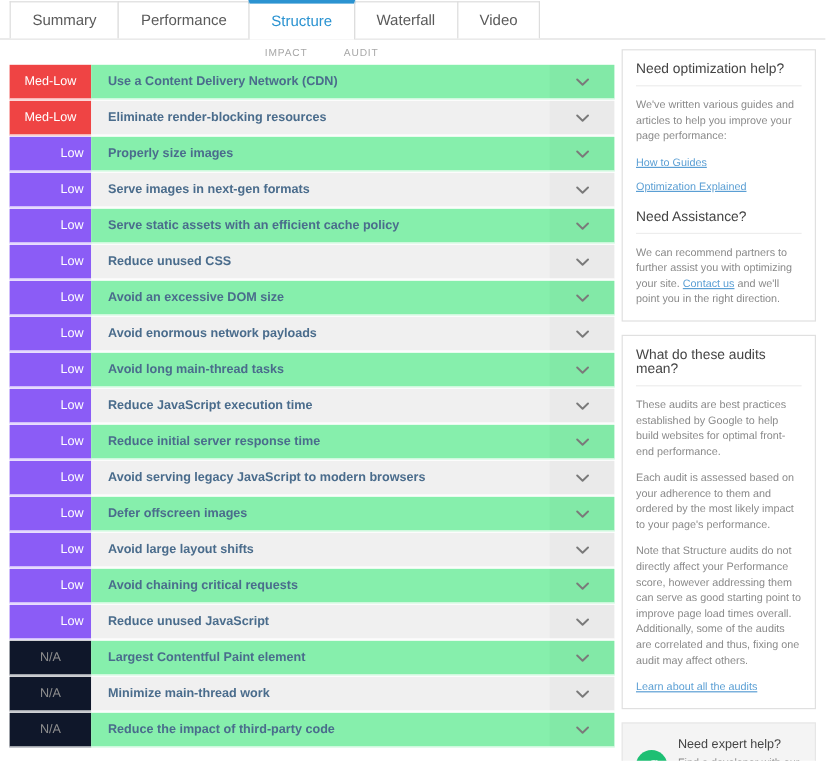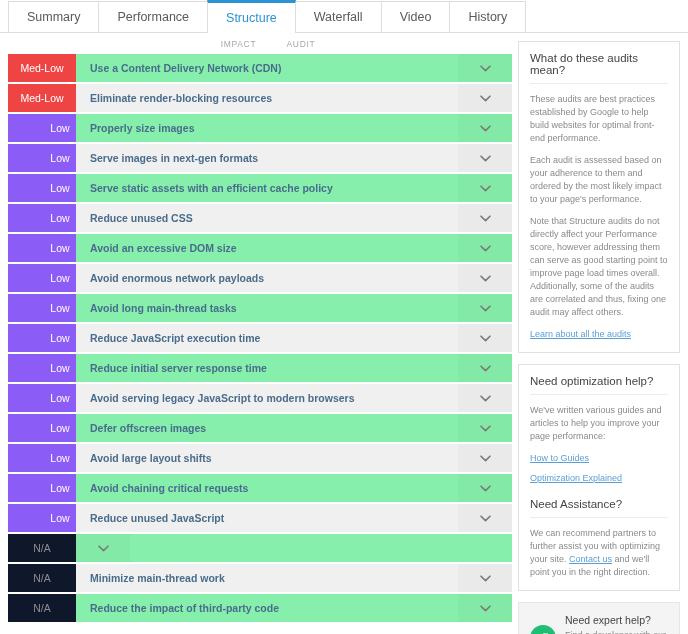--- a/index.html
+++ b/index.html
@@ -200,21 +200,20 @@
 </style>
 </head>
 <body>
 
 <div class="tabbar" id="tabbar">
     <div class="tab">Summary</div>
     <div class="tab">Performance</div>
     <div class="tab active">Structure</div>
     <div class="tab">Waterfall</div>
     <div class="tab">Video</div>
-    <div class="tab">History</div>
   </div>
 
 <div class="content">
 
   <div class="left">
     <div class="thead">
       <div class="th-impact">IMPACT</div>
       <div class="th-audit">AUDIT</div>
     </div>
     <div class="audit-list" id="audit-list">
@@ -390,20 +389,21 @@
             <div class="chev">
               <svg width="11" height="7" viewBox="0 0 11 7">
                 <path d="M1 1.2 L5.5 5.6 L10 1.2" stroke="#7a7a7a" stroke-width="1.6" fill="none" stroke-linecap="round" stroke-linejoin="round"></path>
               </svg>
             </div>
           </div>
         </div>
         <div class="row">
           <div class="badge na">N/A</div>
           <div class="rowbody">
+            <div class="audit-title">Largest Contentful Paint element</div>
             <div class="chev">
               <svg width="11" height="7" viewBox="0 0 11 7">
                 <path d="M1 1.2 L5.5 5.6 L10 1.2" stroke="#7a7a7a" stroke-width="1.6" fill="none" stroke-linecap="round" stroke-linejoin="round"></path>
               </svg>
             </div>
           </div>
         </div>
         <div class="row">
           <div class="badge na">N/A</div>
           <div class="rowbody">
@@ -423,40 +423,40 @@
               <svg width="11" height="7" viewBox="0 0 11 7">
                 <path d="M1 1.2 L5.5 5.6 L10 1.2" stroke="#7a7a7a" stroke-width="1.6" fill="none" stroke-linecap="round" stroke-linejoin="round"></path>
               </svg>
             </div>
           </div>
         </div>
       </div>
   </div>
 
   <div class="right">
-
-    <div class="card">
-      <h3>What do these audits mean?</h3>
-      <p>These audits are best practices established by Google to help build websites for optimal front-end performance.</p>
-      <p>Each audit is assessed based on your adherence to them and ordered by the most likely impact to your page's performance.</p>
-      <p>Note that Structure audits do not directly affect your Performance score, however addressing them can serve as good starting point to improve page load times overall. Additionally, some of the audits are correlated and thus, fixing one audit may affect others.</p>
-      <p>
-        <a href="#">Learn about all the audits</a>
-      </p>
-    </div>
 
     <div class="card">
       <h3>Need optimization help?</h3>
       <p>We've written various guides and articles to help you improve your page performance:</p>
       <div class="linklist">
         <a href="#">How to Guides</a>
         <a href="#">Optimization Explained</a>
       </div>
       <h3 class="sub">Need Assistance?</h3>
       <p><span>We can recommend partners to further assist you with optimizing your site. </span><a href="#">Contact us</a><span> and we'll point you in the right direction.</span></p>
+    </div>
+
+    <div class="card">
+      <h3>What do these audits mean?</h3>
+      <p>These audits are best practices established by Google to help build websites for optimal front-end performance.</p>
+      <p>Each audit is assessed based on your adherence to them and ordered by the most likely impact to your page's performance.</p>
+      <p>Note that Structure audits do not directly affect your Performance score, however addressing them can serve as good starting point to improve page load times overall. Additionally, some of the audits are correlated and thus, fixing one audit may affect others.</p>
+      <p>
+        <a href="#">Learn about all the audits</a>
+      </p>
     </div>
 
     <div class="expert">
       <div class="fiverr-icon">
         <svg width="15" height="15" viewBox="0 0 15 15" aria-hidden="true">
           <path d="M4.2 5.4h1.5V4.9c0-1.6 1.1-2.6 2.8-2.6h1.3v2.0H8.9c-.6 0-1.0.3-1.0.9v.2h2.0v2.0H7.9v5.0H5.7V7.4H4.2z" fill="#ffffff"></path>
           <rect x="9.9" y="5.4" width="2.2" height="7.0" fill="#ffffff"></rect>
           <circle cx="11.0" cy="3.5" r="1.2" fill="#ffffff"></circle>
         </svg>
       </div>

